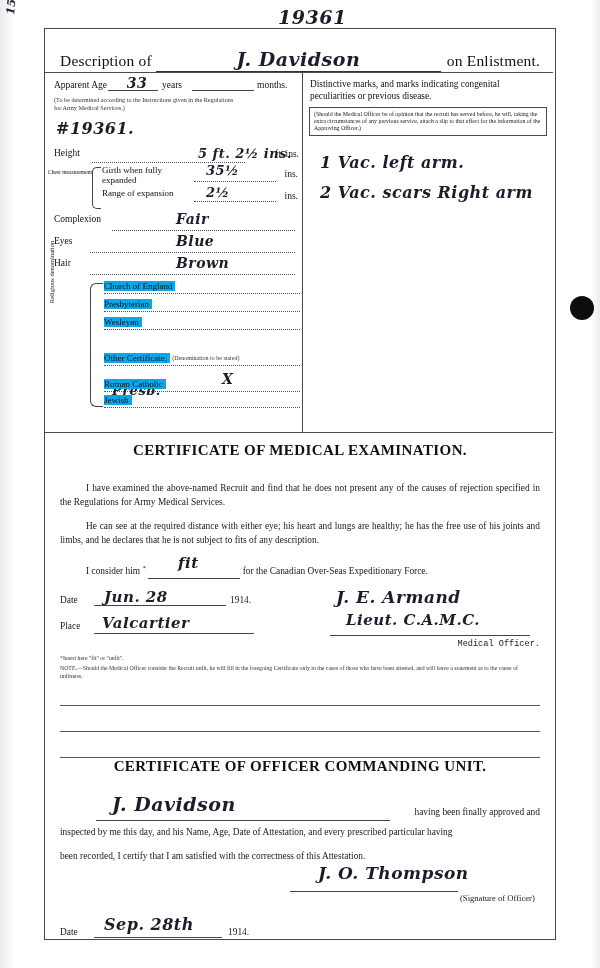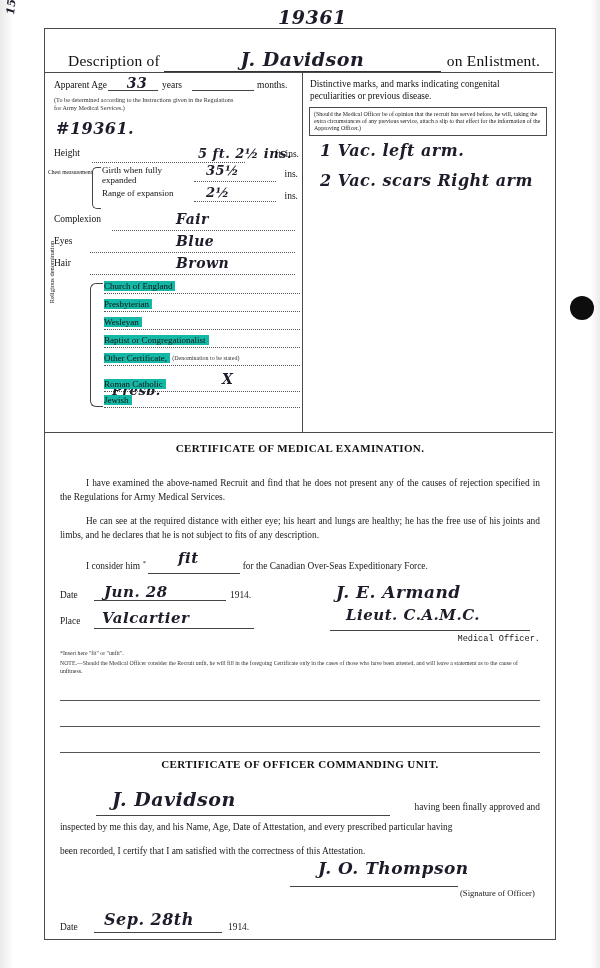--- a/index.html
+++ b/index.html
@@ -90,21 +90,21 @@
     position: absolute;
     left: 46px;
     top: 36px;
     width: 506px;
     height: 36px;
     display: flex;
     align-items: flex-end;
     font-size: 15.5px;
     letter-spacing: .2px;
   }
-  .title-row .lbl { padding: 0 4px 2px 22px; }
+  .title-row .lbl { padding: 0 4px 2px 14px; }
   .title-row .name-line {
     flex: 1;
     border-bottom: 1px solid #333;
     text-align: center;
     padding-bottom: 1px;
   }
   .title-row .name-line .hw { font-size: 19px; }
   .title-row .tail { padding: 0 12px 2px 6px; }
 
   .rule-full {
@@ -194,21 +194,21 @@
     font-size: 9px;
     height: 15px;
   }
   .relig .item .dot {
     position: absolute;
     left: 0; right: 0; bottom: 2px;
     border-bottom: 1px dotted #555;
   }
   .relig .item span.t {
     position: relative;
-    background: #14b8a6;
+    background: #0ea5e9;
     padding-right: 3px;
     z-index: 2;
   }
   .sub-note {
     font-size: 6px;
     color: #333;
   }
 
   
   .rightcol {
@@ -225,29 +225,30 @@
   }
   .rightcol .boxnote {
     margin: 5px 3px 0 3px;
     border: 1px solid #4a4a4a;
     padding: 3px 4px;
     font-size: 5.9px;
     line-height: 7px;
     color: #222;
   }
   .marks-hw {
+    margin-top: 12px;
     padding-left: 14px;
     font-size: 16px;
     line-height: 30px;
   }
 
   
   .sect-title {
     text-align: center;
-    font-size: 11px;
+    font-size: 15px;
     letter-spacing: .4px;
     font-weight: bold;
   }
   .body-text {
     font-size: 9.4px;
     line-height: 14px;
     text-align: justify;
     color: #1a1a1a;
   }
   .indent { text-indent: 26px; }
@@ -361,23 +362,20 @@
 
       <div class="item" style="top:0px;">
         <span class="dot"></span><span class="t">Church of England</span>
       </div>
       <div class="item" style="top:18px;">
         <span class="dot"></span><span class="t">Presbyterian</span>
       </div>
       <div class="item" style="top:36px;">
         <span class="dot"></span><span class="t">Wesleyan</span>
       </div>
-      <div class="item" style="top:54px;">
-        <span class="dot"></span><span class="t">Baptist or Congregationalist</span>
-      </div>
       <div class="item" style="top:72px;">
         <span class="dot"></span><span class="t">Other Certificate,</span>
         <div class="sub-note" style="position:relative;top:-1px;background:#fff;display:inline-block;padding-right:3px;">(Denomination to be stated)</div>
       </div>
       <div class="item" style="top:98px;">
         <span class="dot"></span><span class="t">Roman Catholic</span>
         <span class="hw" style="position:absolute;left:118px;top:-8px;font-size:14px;">X</span>
       </div>
       <div class="item" style="top:114px;">
         <span class="dot"></span><span class="t">Jewish</span>

